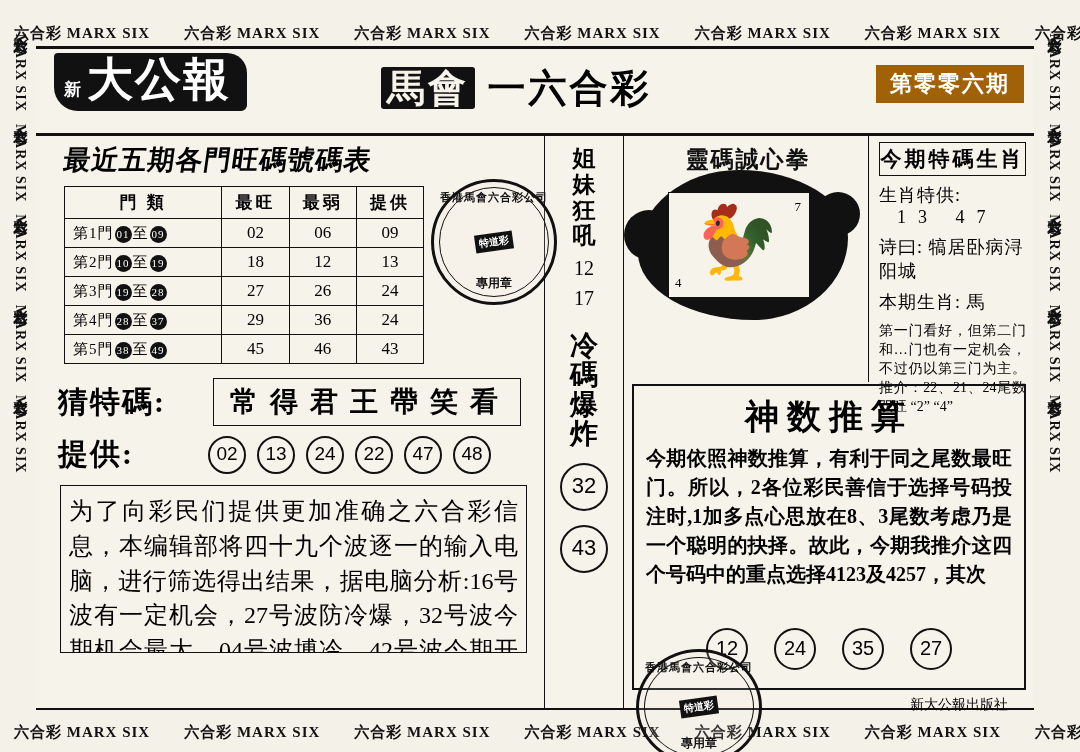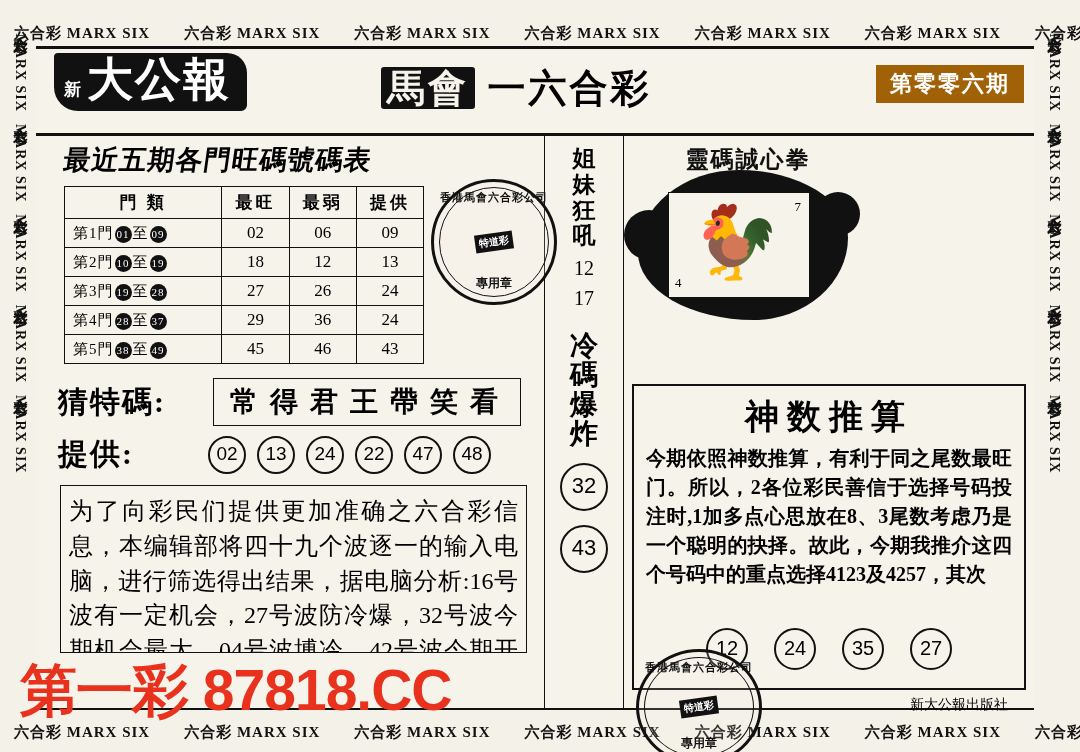--- a/index.html
+++ b/index.html
@@ -369,20 +369,36 @@
       <div class="rc-top">
         <div class="pic-box">
           <div class="pic-title">靈碼誠心拳</div>
           <div class="cloud"></div>
           <div class="pic-inner">
             <div class="rooster">🐓</div>
             <div class="corner-num cn-tr">7</div>
             <div class="corner-num cn-bl">4</div>
           </div>
         </div>
+        <div class="zodiac">
+          <div class="zod-head">今期特碼生肖</div>
+          <div class="zod-line">
+            <span>生肖特供:</span>
+            <span class="v">13   47</span>
+          </div>
+          <div class="zod-line">
+            <span>诗曰:</span>
+            <span>犒居卧病浔阳城</span>
+          </div>
+          <div class="zod-line">
+            <span>本期生肖:</span>
+            <span>馬</span>
+          </div>
+          <div class="zod-note">第一门看好，但第二门和…门也有一定机会，不过仍以第三门为主。推介：22、21、24尾数双旺 “2” “4”</div>
+        </div>
       </div>
 
       <div class="rc-bottom">
         <div class="shen-title">神数推算</div>
         <div class="shen-body">今期依照神数推算，有利于同之尾数最旺门。所以，2各位彩民善信于选择号码投注时,1加多点心思放在8、3尾数考虑乃是一个聪明的抉择。故此，今期我推介这四个号码中的重点选择4123及4257，其次</div>
         <div class="shen-balls" id="shen-balls">
             <div class="ball" style="display: inline-block;">12</div>
             <div class="ball" style="display: inline-block;">24</div>
             <div class="ball" style="display: inline-block;">35</div>
             <div class="ball" style="display: inline-block;">27</div>
@@ -399,18 +415,14 @@
     </div>
     <div class="stamp" id="stamp2">
       <div class="st-ring"></div>
       <div class="st-top">香港馬會六合彩公司</div>
       <div class="st-center">特道彩</div>
       <div class="st-bottom">專用章</div>
     </div>
 
   </div>
 
-  <div class="wm" style="color: rgb(232, 50, 30);">
-    <span>第一彩</span>
-    <span>87818</span><span class="cc">.CC</span>
-  </div>
 
 </div>
 
 </body></html>

